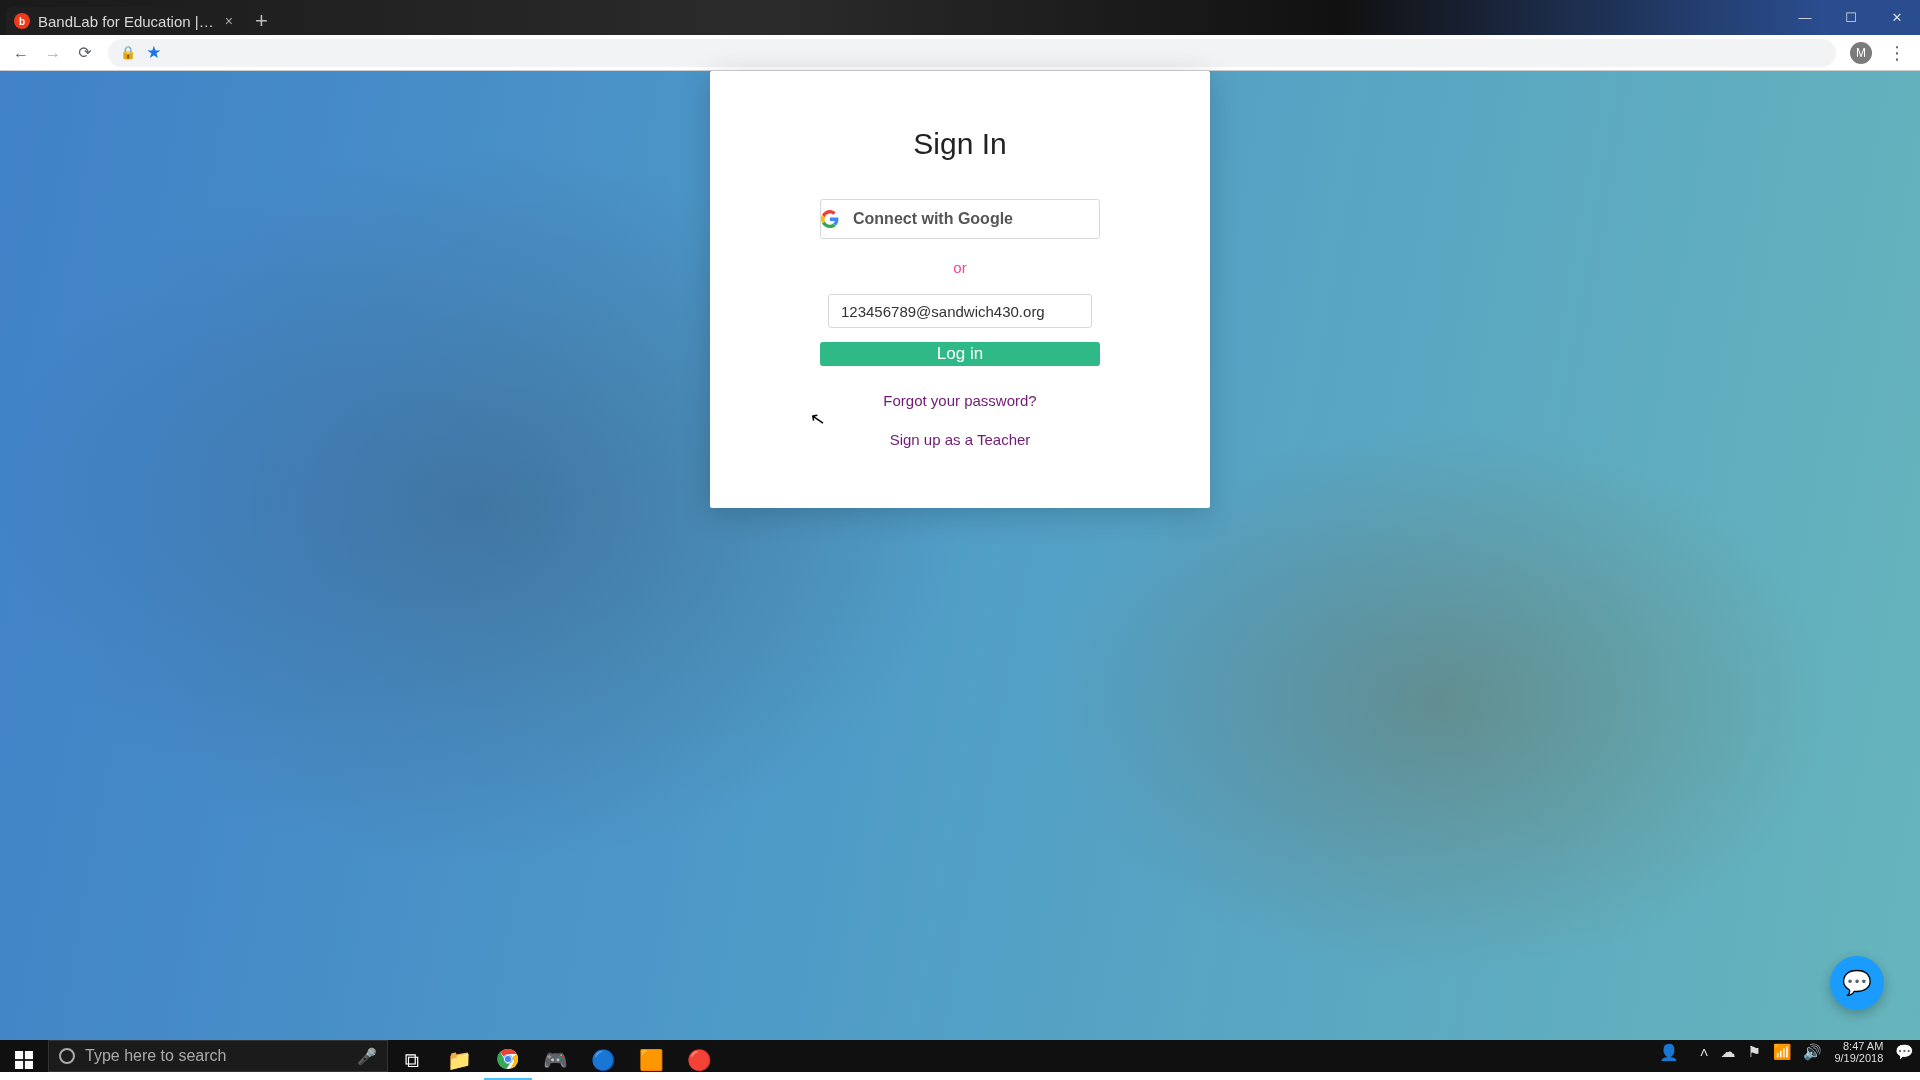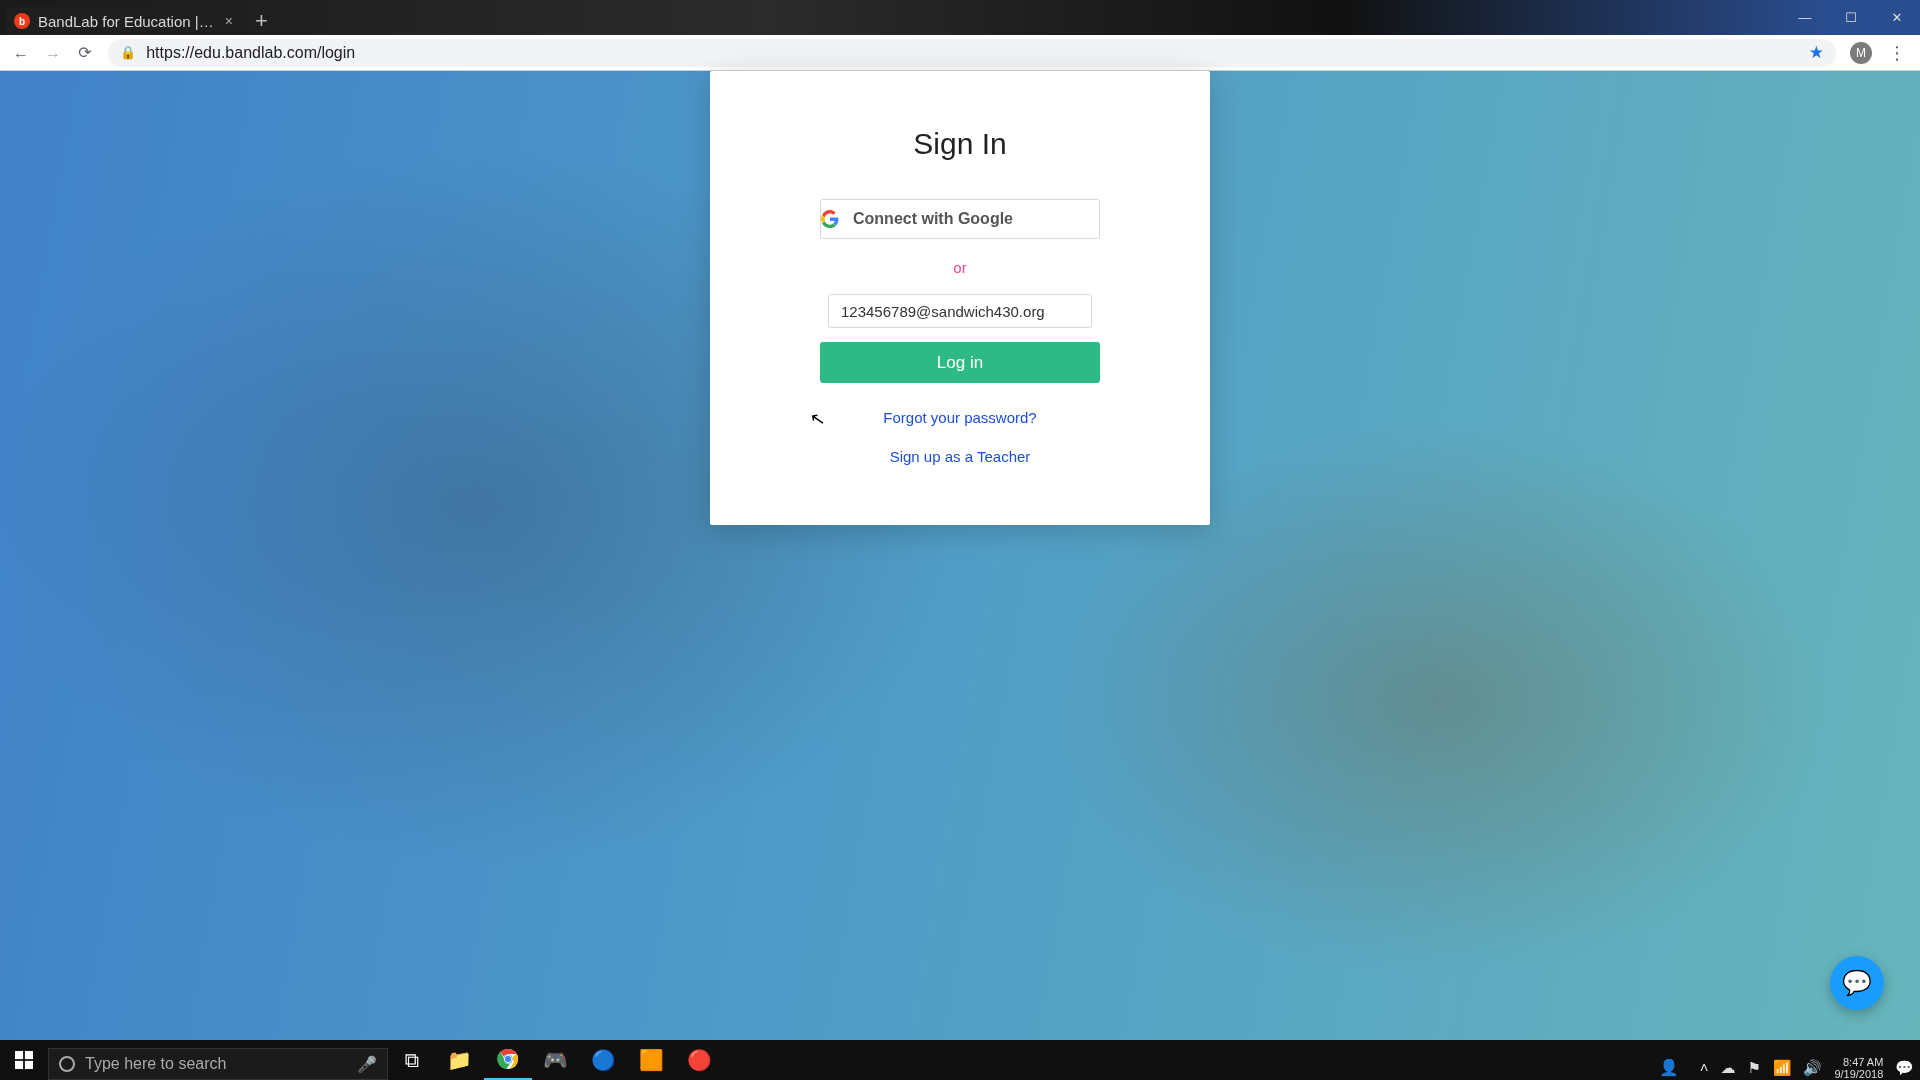--- a/index.html
+++ b/index.html
@@ -110,44 +110,44 @@
     color:#ec4899; font-size:15px; margin:20px 0 18px;
   }
   .field {
     width: 264px; height: 34px; margin:0 auto 14px;
     border:1px solid #d8d8d8; border-radius:3px;
     padding:0 12px; font-size:15px; color:#333; outline:none;
     display:block;
   }
   .field::placeholder { color:#999; }
   .login-btn {
-    width:280px; height:41px; margin:6px auto 0;
+    width:280px; height:24px; margin:6px auto 0;
     background:#2fb986; color:#fff; border:none; border-radius:3px;
     font-size:17px; cursor:pointer; display:block;
   }
   .link {
-    display:block; color:#1d4ed8; font-size:15px; margin-top:26px; text-decoration:none;
+    display:block; color:#701a75; font-size:15px; margin-top:26px; text-decoration:none;
   }
   .link + .link { margin-top:22px; }
 
   .chat-bubble {
     position:absolute; right:36px; bottom:30px;
     width:54px; height:54px; border-radius:50%;
     background:#1a9cff; display:flex; align-items:center; justify-content:center;
     color:white; font-size:24px; box-shadow:0 4px 12px rgba(0,0,0,0.25);
   }
 
   .cursor {
     position:absolute; top:337px; left:810px; font-size:18px; color:#000;
     transform: rotate(-10deg);
   }
 
   
   .taskbar {
-    height:40px; background:#101010; display:flex; align-items:flex-end; color:#fff;
+    height:32px; background:#101010; display:flex; align-items:flex-start; color:#fff;
   }
   .start {
     width:48px; height:40px; display:flex; align-items:center; justify-content:center;
   }
   .start svg { width:18px; height:18px; }
   .search-box {
     width:340px; height:32px; background:#1b1b1b; border:1px solid #333;
     display:flex; align-items:center; padding:0 10px; gap:10px; color:#aaa; font-size:16px;
   }
   .search-box .circ { width:16px; height:16px; border:2px solid #aaa; border-radius:50%; }
@@ -177,21 +177,20 @@
     <div class="win-btn close">✕</div>
   </div>
 </div>
 
 <div class="browser-bar">
   <div class="nav-btn">←</div>
   <div class="nav-btn disabled">→</div>
   <div class="nav-btn">⟳</div>
   <div class="omnibox">
     <span class="lock">🔒</span>
-    <input value="https://edu.bandlab.com/login" style="">
     <span class="star">★</span>
   </div>
   <div class="profile-dot">M</div>
   <div class="menu-dots">⋮</div>
 </div>
 
 <div class="page">
 
   <div class="login-card">
     <h1>Sign In</h1>

